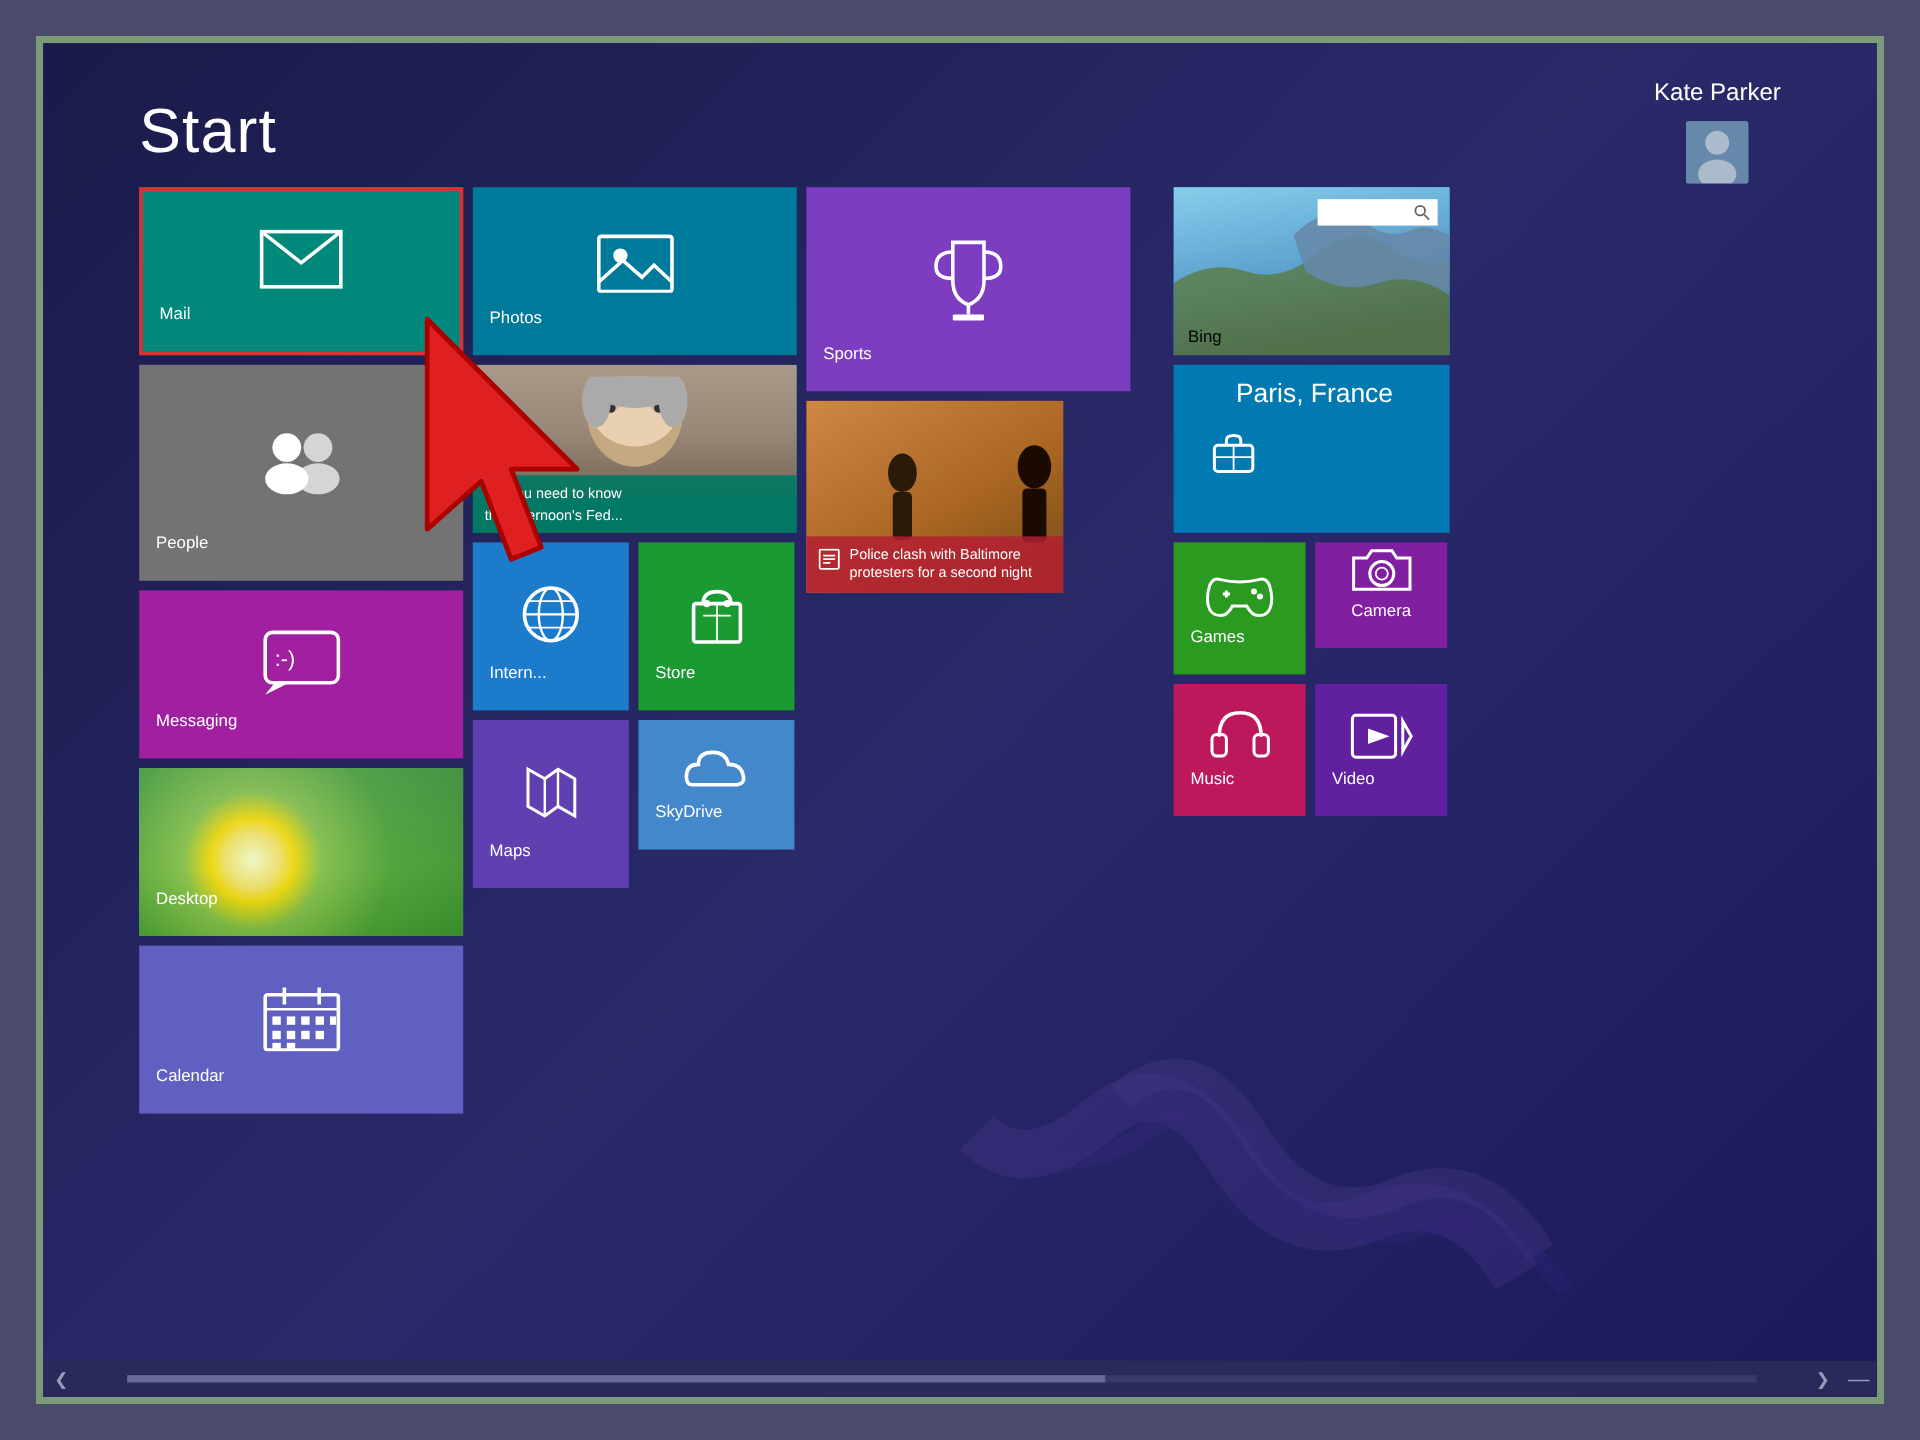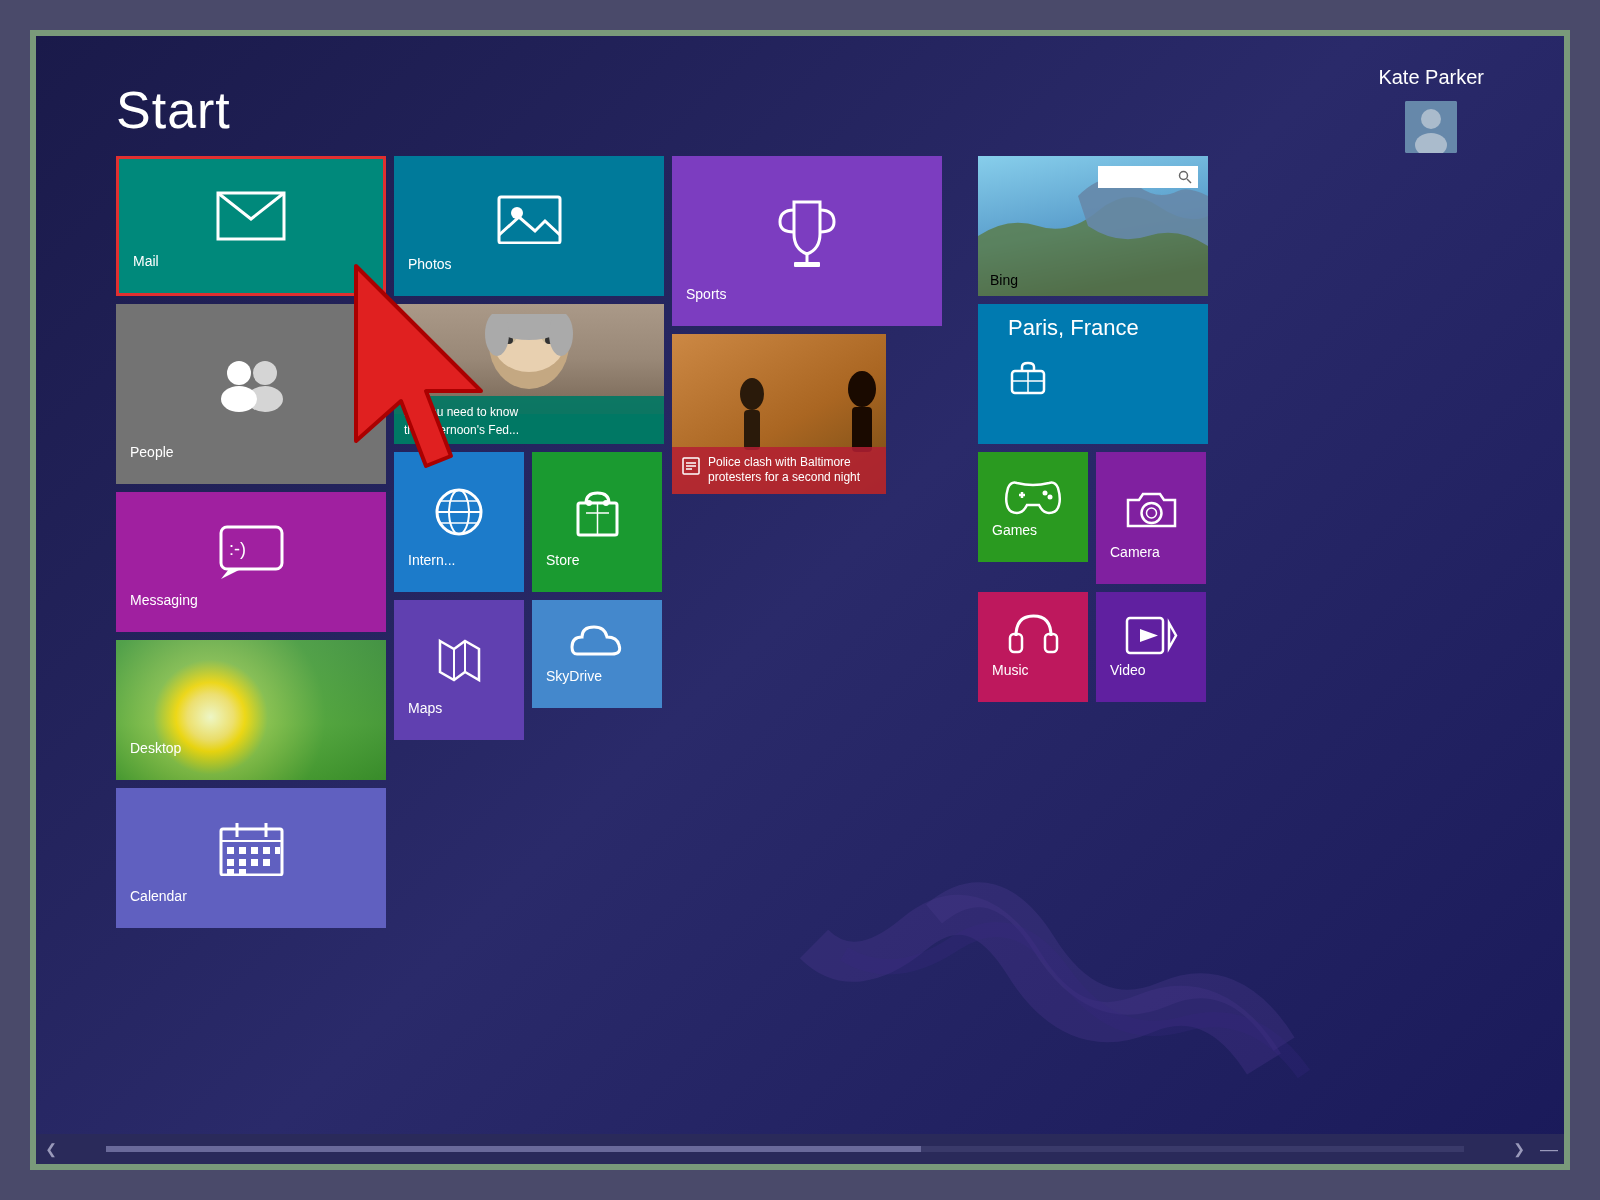--- a/index.html
+++ b/index.html
@@ -278,20 +278,21 @@
       height: 140px;
       background: #007ab0;
     }
     .tile-paris-content {
       padding: 16px;
     }
     .tile-paris-title {
       color: white;
       font-size: 22px;
       font-weight: 300;
+      margin-left: 22px;
     }
     .tile-paris-icon {
       color: white;
       font-size: 32px;
       margin-top: 20px;
     }
     
     .small-tiles-row {
       display: flex;
       gap: 8px;
@@ -648,21 +649,21 @@
 
               <path d="M5,15 Q2,25 4,32 Q6,40 14,40 Q20,40 24,32 L36,32 Q40,40 46,40 Q54,40 56,32 Q58,25 55,15 Q52,8 46,10 Q38,12 30,12 Q22,12 14,10 Q8,8 5,15 Z" fill="none" stroke="white" stroke-width="2.5"></path>
               <line x1="16" y1="22" x2="22" y2="22" stroke="white" stroke-width="2.5"></line>
               <line x1="19" y1="19" x2="19" y2="25" stroke="white" stroke-width="2.5"></line>
               <circle cx="42" cy="20" r="2.5" fill="white"></circle>
               <circle cx="47" cy="24" r="2.5" fill="white"></circle>
             </svg>
           </div>
           <span class="tile-label">Games</span>
         </div>
-        <div class="tile tile-camera" style="width:110px;height:132px;">
+        <div class="tile tile-camera" style="width:110px;height:88px;text-align:center;">
           <div style="display:flex;justify-content:center;align-items:center;flex:1;">
             <svg width="55" height="45" viewBox="0 0 55 45">
               <path d="M4,14 L15,14 L19,8 L36,8 L40,14 L51,14 L51,40 L4,40 Z" fill="none" stroke="white" stroke-width="2.5"></path>
               <circle cx="27.5" cy="27" r="10" fill="none" stroke="white" stroke-width="2.5"></circle>
               <circle cx="27.5" cy="27" r="5" fill="none" stroke="white" stroke-width="1.5"></circle>
             </svg>
           </div>
           <span class="tile-label">Camera</span>
         </div>
       </div>

